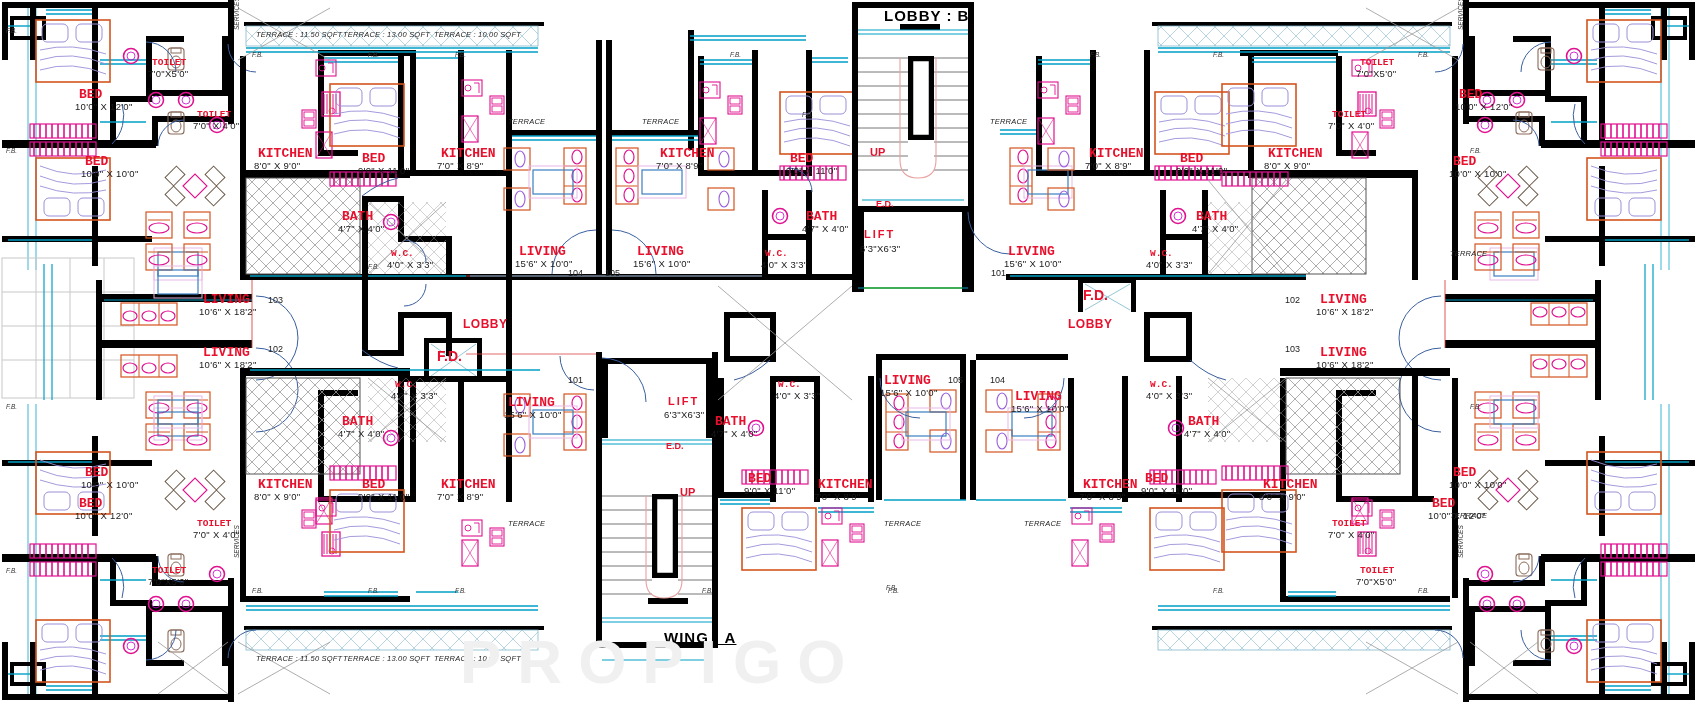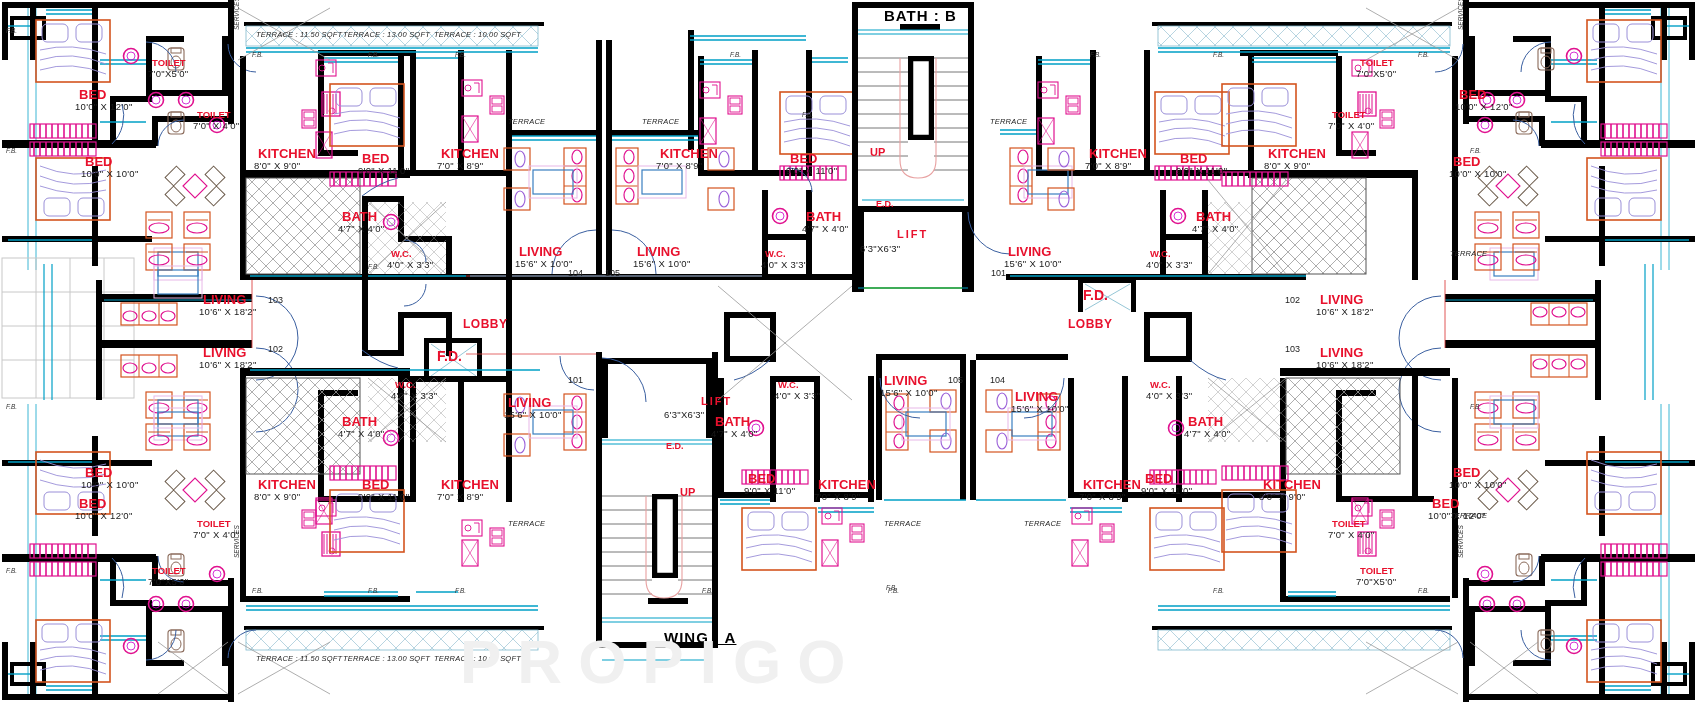--- a/index.html
+++ b/index.html
@@ -2,27 +2,27 @@
 <html><head>
 <meta charset="utf-8">
 <style>
   html,body{margin:0;padding:0;background:#ffffff;}
   body{font-family:"Liberation Sans",sans-serif;}
   #plan{position:relative;width:1697px;height:702px;background:#ffffff;overflow:hidden;}
   #plan svg{position:absolute;left:0;top:0;}
 
   
   .lbl{position:absolute;white-space:nowrap;line-height:1;}
-  .rm-name{color:#e8112d;font-weight:bold;font-family:Liberation Sans, sans-serif;}
+  .rm-name{color:#e8112d;font-weight:bold;font-family:Liberation Mono, monospace;}
   .rm-dim{color:#1a1a1a;font-family:"Liberation Sans",sans-serif;letter-spacing:.3px;}
   .rm-big{font-size:13px;}
   .rm-small{font-size:9.5px;}
   .wing{color:#000;font-size:15px;font-weight:bold;letter-spacing:1px;}
   .lobby{color:#e8112d;font-size:12px;font-weight:bold;letter-spacing:.5px;}
-  .lift-n{color:#e8112d;font-size:11px;font-weight:bold;letter-spacing:2px;margin-left:33px;}
+  .lift-n{color:#e8112d;font-size:11px;font-weight:bold;letter-spacing:2px;}
   .up{color:#e8112d;font-size:11px;font-weight:bold;}
   .fd{color:#e8112d;font-size:14px;font-weight:bold;}
   .ed{color:#e8112d;font-size:9px;font-weight:bold;}
   .unit{color:#222;font-size:9px;}
   .terr{color:#222;font-size:7.5px;font-style:italic;letter-spacing:.2px;text-align:right;}
   .fb{color:#333;font-size:6.5px;font-style:italic;}
   .svc{color:#333;font-size:6.5px;font-style:italic;transform:rotate(-90deg);transform-origin:left top;}
   .wm{position:absolute;color:#f0f0f0;font-size:62px;font-weight:bold;letter-spacing:16px;user-select:none;}
 </style>
 </head>
@@ -870,21 +870,21 @@
       <div class="lbl rm-name rm-small" style="left: 1332px; top: 519px;">TOILET</div>
       <div class="lbl rm-dim rm-small" style="left: 1328px; top: 530px;">7'0" X 4'0"</div>
       <div class="lbl rm-name rm-big" style="left: 1432px; top: 497px;">BED</div>
       <div class="lbl rm-dim rm-small" style="left: 1428px; top: 511px;">10'0" X 12'0"</div>
       <div class="lbl rm-name rm-small" style="left: 1360px; top: 566px;">TOILET</div>
       <div class="lbl rm-dim rm-small" style="left: 1356px; top: 577px;">7'0"X5'0"</div>
       <div class="lbl rm-name rm-big" style="left: 1453px; top: 466px;">BED</div>
       <div class="lbl rm-dim rm-small" style="left: 1449px; top: 480px;">10'0" X 10'0"</div>
     </div>
   <div id="core-labels">
-      <div class="lbl wing" style="left: 884px; top: 8px;">BATH : B</div>
+      <div class="lbl wing" style="left: 884px; top: 8px;">LOBBY : B</div>
       <div class="lbl wing" style="left: 664px; top: 630px; text-decoration: underline;">WING : A</div>
       <div class="lbl up" style="left: 870px; top: 147px;">UP</div>
       <div class="lbl up" style="left: 680px; top: 487px;">UP</div>
       <div class="lbl ed" style="left: 876px; top: 200px;">E.D.</div>
       <div class="lbl ed" style="left: 666px; top: 442px;">E.D.</div>
       <div class="lbl lift-n" style="left: 864px; top: 229px;">LIFT</div>
       <div class="lbl rm-dim rm-small" style="left: 860px; top: 244px;">6'3"X6'3"</div>
       <div class="lbl lift-n" style="left: 668px; top: 396px;">LIFT</div>
       <div class="lbl rm-dim rm-small" style="left: 664px; top: 410px;">6'3"X6'3"</div>
       <div class="lbl lobby" style="left: 463px; top: 318px;">LOBBY</div>

